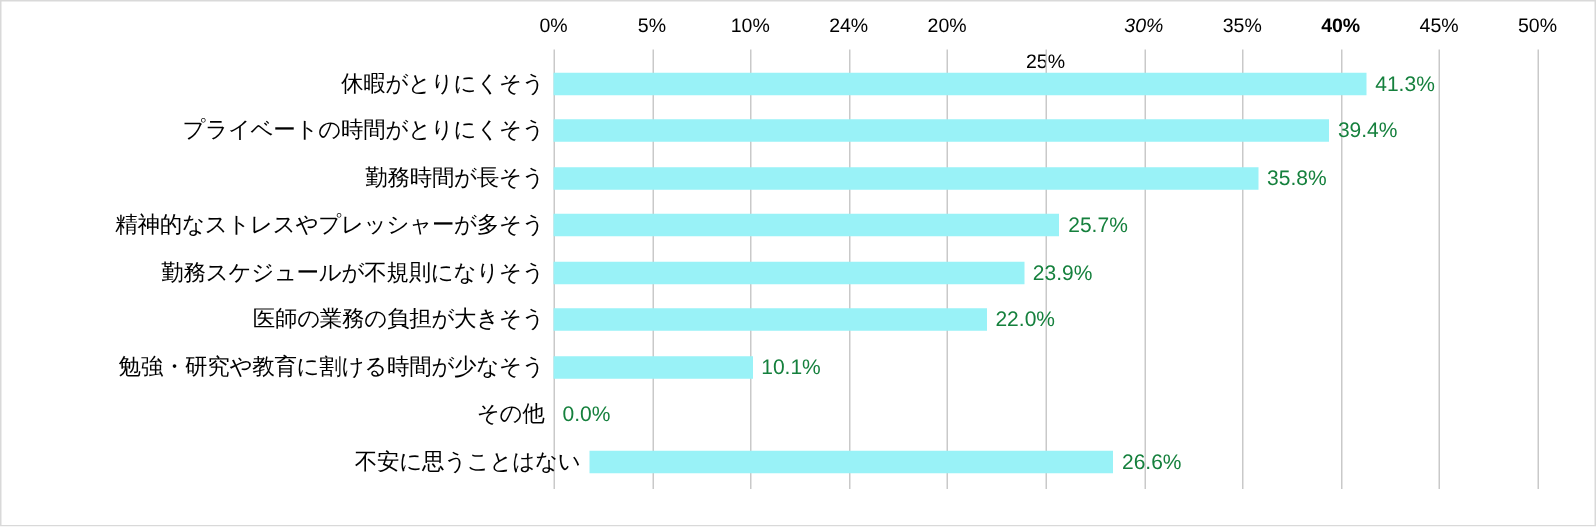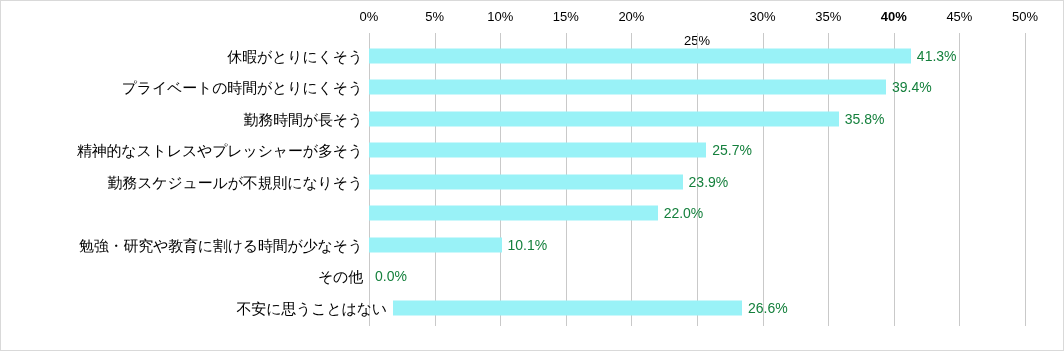--- a/index.html
+++ b/index.html
@@ -107,24 +107,24 @@
 </style>
 </head>
 <body>
 
 <div id="chart-root">
 
   <div class="axis-top">
       <span class="tick-label" style="left: 368px;">0%</span>
       <span class="tick-label" style="left: 433.6px;">5%</span>
       <span class="tick-label" style="left: 499.2px;">10%</span>
-      <span class="tick-label" style="left: 564.8px;">15%</span>
+      <span class="tick-label" style="left: 564.8px;">24%</span>
       <span class="tick-label" style="left: 630.4px;">20%</span>
       <span class="tick-label" style="left: 696px; margin-top: 24px;">25%</span>
-      <span class="tick-label" style="left: 761.6px;">30%</span>
+      <span class="tick-label" style="left: 761.6px; font-style: italic;">30%</span>
       <span class="tick-label" style="left: 827.2px;">35%</span>
       <span class="tick-label" style="left: 892.8px; font-weight: bold;">40%</span>
       <span class="tick-label" style="left: 958.4px;">45%</span>
       <span class="tick-label" style="left: 1024px;">50%</span>
     </div>
 
   <div class="plot">
       <div class="gridline" style="left: 0px;"></div>
       <div class="gridline" style="left: 65.6px;"></div>
       <div class="gridline" style="left: 131.2px;"></div>
@@ -168,20 +168,21 @@
         </div>
       </div>
       <div class="row" style="top: 133px;">
         <div class="cat-label">勤務スケジュールが不規則になりそう</div>
         <div class="bar-wrap">
           <div class="bar" style="width: 313.568px; background: rgb(153, 242, 247);"></div>
           <span class="val-label">23.9%</span>
         </div>
       </div>
       <div class="row" style="top: 164.5px;">
+        <div class="cat-label">医師の業務の負担が大きそう</div>
         <div class="bar-wrap">
           <div class="bar" style="width: 288.64px; background: rgb(153, 242, 247);"></div>
           <span class="val-label">22.0%</span>
         </div>
       </div>
       <div class="row" style="top: 196px;">
         <div class="cat-label">勉強・研究や教育に割ける時間が少なそう</div>
         <div class="bar-wrap">
           <div class="bar" style="width: 132.512px; background: rgb(153, 242, 247);"></div>
           <span class="val-label">10.1%</span>

